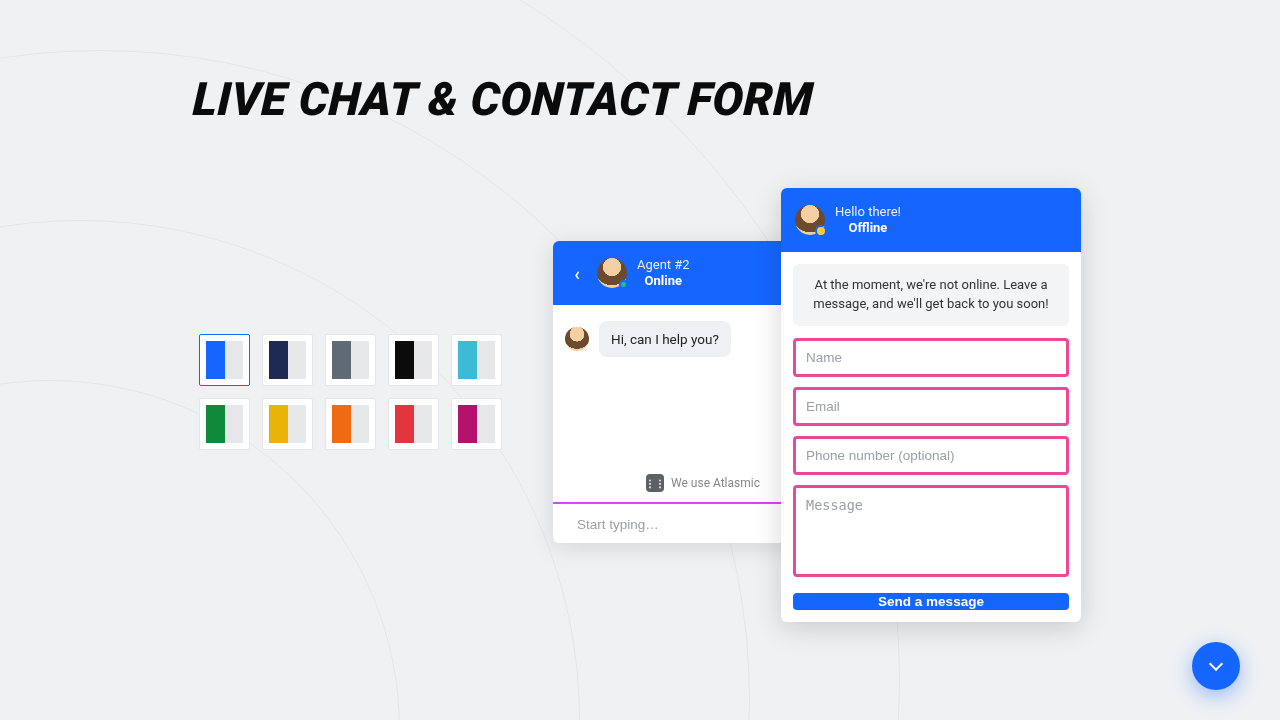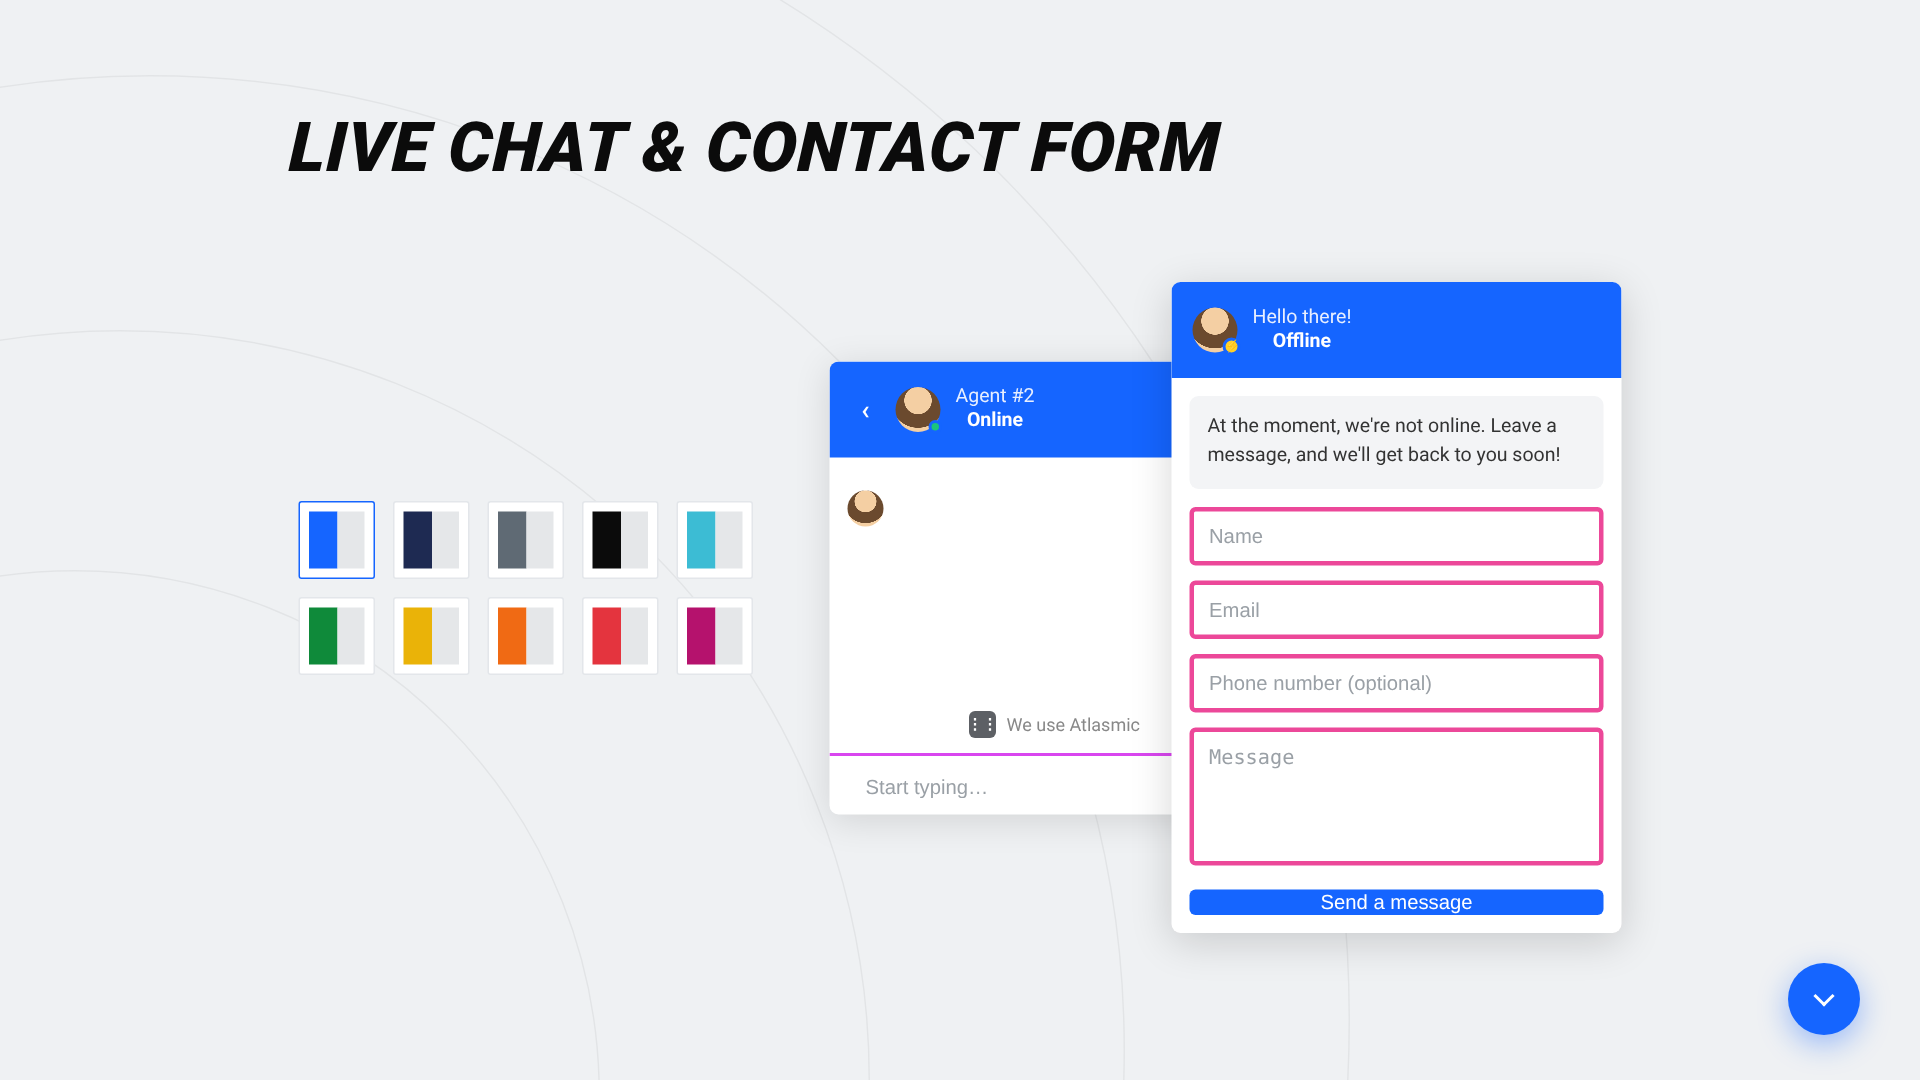--- a/index.html
+++ b/index.html
@@ -148,30 +148,31 @@
   .contact-header {
     background:#1565ff; height:64px;
     display:flex; align-items:center; gap:10px;
     padding:0 14px; color:#fff;
   }
   .contact-body { padding:12px; }
   .notice {
     background:#f3f4f6; border-radius:6px;
     padding:12px; font-size:13px; color:#333; line-height:1.45;
     margin-bottom:12px;
+    text-align:center;
   }
   .fld {
     width:100%; border:3px solid #ec4899; border-radius:4px;
     padding:9px 10px; font-size:13.5px; color:#333; outline:none;
     margin-bottom:10px; background:#fff;
   }
   .fld::placeholder { color:#9aa0a6; }
   textarea.fld { height:92px; resize:none; }
   .send-btn {
-    width:100%; background:#1565ff; color:#fff; font-weight:400;
+    width:100%; background:#1565ff; color:#fff; font-weight:700;
     font-size:13.5px; border:none; border-radius:4px; padding:1px 0;
     cursor:pointer;
   }
 
   
   .fab {
     position:absolute; right:40px; bottom:30px;
     width:48px; height:48px; border-radius:50%;
     background:#1565ff; color:#fff;
     display:flex; align-items:center; justify-content:center;
@@ -259,20 +260,21 @@
     <div class="avatar">
       <div class="pres-dot"></div>
     </div>
     <div class="hdr-texts">
       <span class="hdr-line1">Agent #2</span>
       <span class="hdr-line2">Online</span>
     </div>
   </div>
   <div class="chat-body">
     <div class="mini-avatar"></div>
+    <div class="bubble">Hi, can I help you?</div>
   </div>
   <div class="weuse">
     <div class="weuse-ic">⋮⋮</div>
     <span>We use Atlasmic</span>
   </div>
   <div class="chat-input">
     <input type="text" placeholder="Start typing…" style="">
   </div>
 </div>
 

